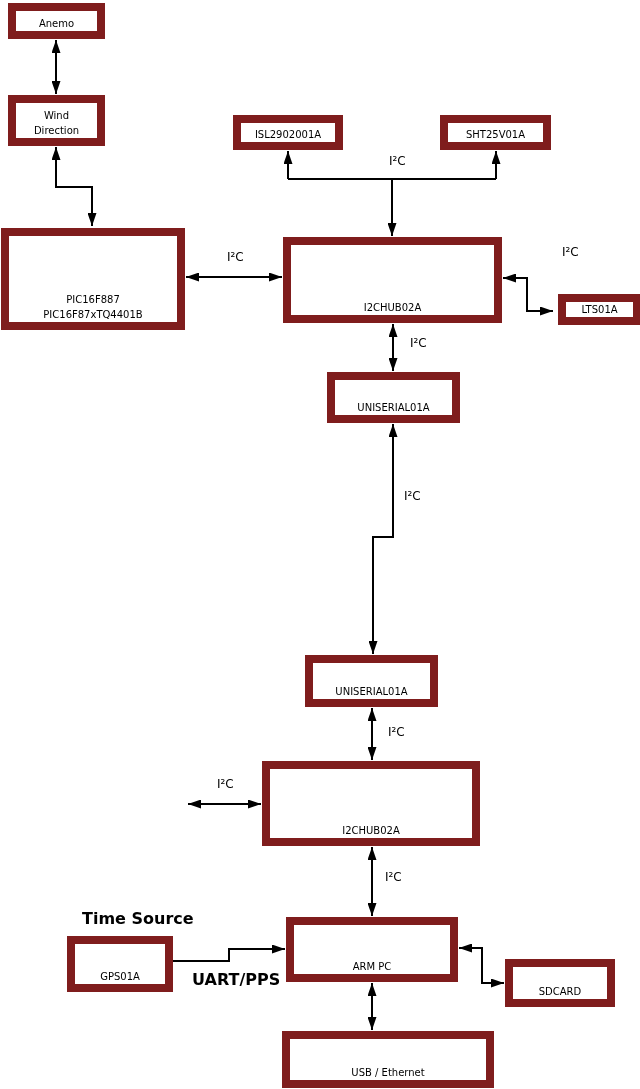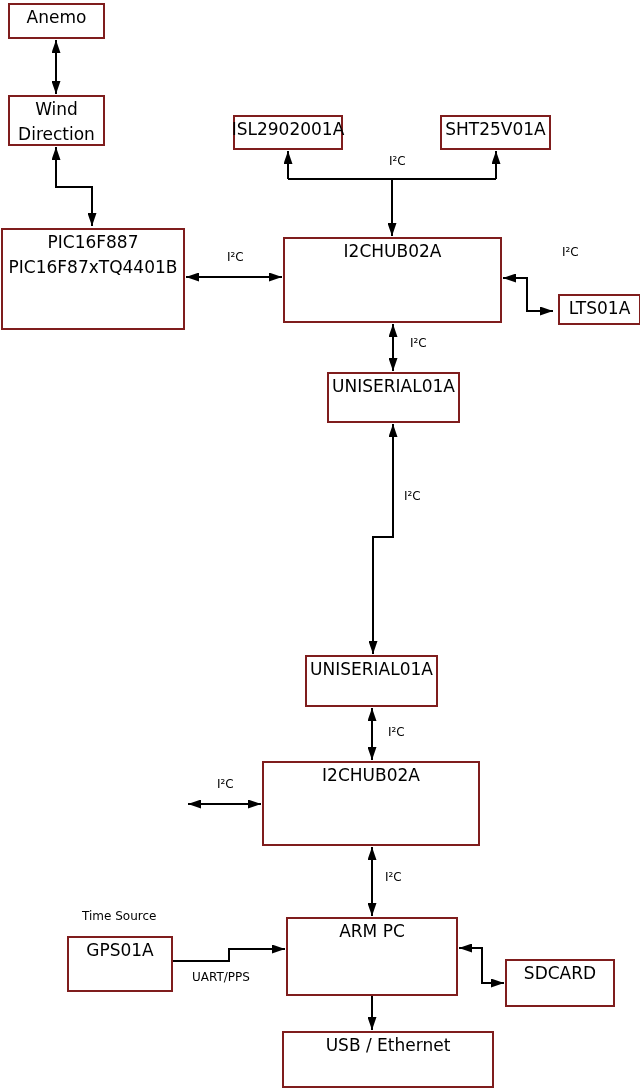--- a/index.html
+++ b/index.html
@@ -14,39 +14,40 @@
   }
   .wires {
     position: absolute;
     left: 0; top: 0;
     width: 640px; height: 1089px;
     pointer-events: none;
   }
   .node {
     position: absolute;
     box-sizing: border-box;
-    border: 2px solid #7f1d1d;
+    border: 8px solid #7f1d1d;
     background: #ffffff;
     display: flex;
     flex-direction: column;
     align-items: center;
-    justify-content: flex-start;
+    justify-content: flex-end;
     text-align: center;
-    font-size: 17px;
+    font-size: 10px;
     line-height: 1.45;
   }
   .edge-label {
     position: absolute;
     font-size: 12px;
     white-space: nowrap;
   }
   .free-label {
     position: absolute;
-    font-size: 12px;
+    font-size: 16px;
     white-space: nowrap;
+    font-weight: bold;
   }
 </style>
 </head>
 <body>
 
 <div class="canvas">
 
   <svg class="wires" viewBox="0 0 640 1089">
     <defs>
       <marker id="arrow" viewBox="0 0 13 9" refX="13" refY="4.5" markerWidth="13" markerHeight="9" markerUnits="userSpaceOnUse" orient="auto-start-reverse">
@@ -126,21 +127,21 @@
 
 
   <div class="node" style="left:262px; top:761px; width:218px; height:85px">
     <span>I2CHUB02A</span>
   </div>
 
   <div class="node" style="left:67px; top:936px; width:106px; height:56px">
     <span>GPS01A</span>
   </div>
 
-  <div class="node" style="left:286px; top:917px; width:172px; height:79px">
+  <div class="node" style="left:286px; top:917px; width:172px; height:65px">
     <span>ARM PC</span>
   </div>
 
   <div class="node" style="left:505px; top:959px; width:110px; height:48px">
     <span>SDCARD</span>
   </div>
 
   <div class="node" style="left:282px; top:1031px; width:212px; height:57px">
     <span>USB / Ethernet</span>
   </div>

